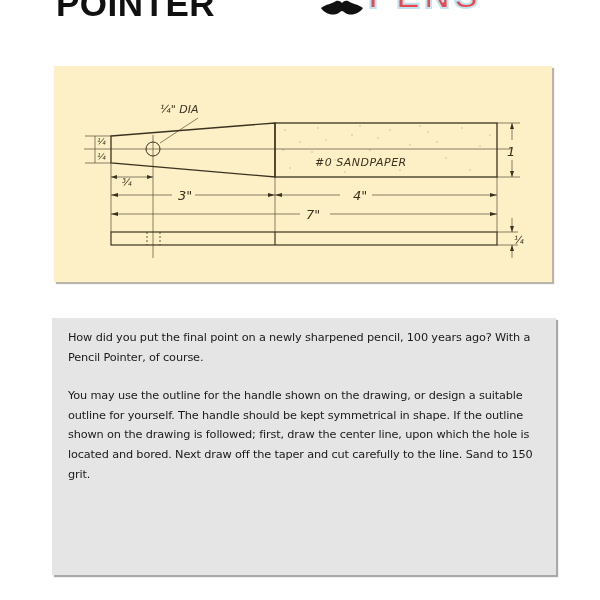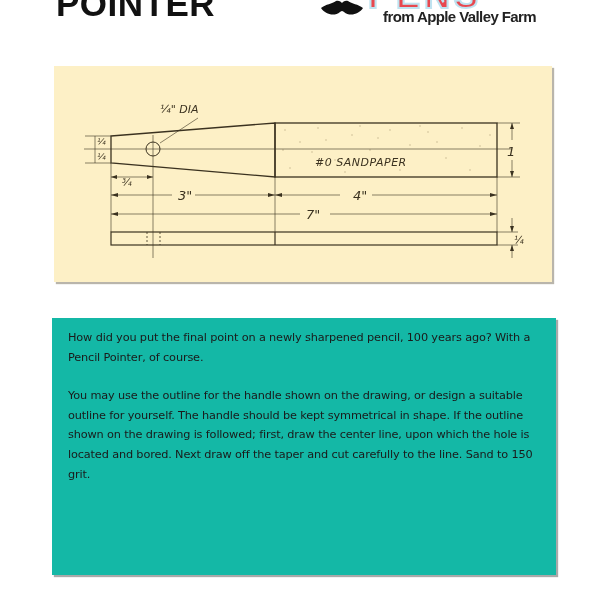--- a/index.html
+++ b/index.html
@@ -28,21 +28,21 @@
     font-size: 15px; letter-spacing: -0.6px; color: #222; white-space: nowrap;
   }
   .diagram-panel {
     position: absolute; left: 54px; top: 66px; width: 498px; height: 216px;
     background: #fdf0c6;
     box-shadow: 2px 2px 1px #b9b5ab;
   }
   .diagram-panel svg { position: absolute; left: 0; top: 0; }
   .text-box {
     position: absolute; left: 52px; top: 318px; width: 504px; height: 257px;
-    background: #14b8a6;
+    background: #e5e5e5;
     box-shadow: 2px 2px 1px #a9a9a9;
     box-sizing: border-box; padding: 10px 16px 0 16px;
   }
   .text-box p {
     margin: 0 0 19px 0;
     font-family: "DejaVu Sans", sans-serif;
     font-size: 11.3px; line-height: 19.6px; color: #1a1a1a;
     letter-spacing: -0.15px;
   }
   .ink { stroke: #3b3220; fill: none; }
@@ -51,21 +51,20 @@
 </head>
 <body>
 
 <h1 class="title">POINTER</h1>
 
 <div class="logo">
   <svg class="logo-mustache" viewBox="0 0 44 18" width="44" height="18">
     <path d="M1 8 C6 4,12 4,16 1 C19 0,21 2,22 3 C23 2,25 0,28 1 C32 4,38 4,43 8 C39 14,30 17,24 12 C23 11,22 11,22 11 C22 11,21 11,20 12 C14 17,5 14,1 8 Z" fill="#111"></path>
   </svg>
   <span class="logo-brand">PENS</span>
-  <span class="logo-sub">from Apple Valley Farm</span>
 </div>
 
 <div class="diagram-panel">
   <svg width="498" height="216" viewBox="54 66 498 216">
 
     <g fill="#8a7d5a" opacity="0.55">
       <circle cx="285" cy="130" r="0.7"></circle>
         <circle cx="300" cy="142" r="0.7"></circle>
         <circle cx="318" cy="128" r="0.7"></circle>
       <circle cx="335" cy="160" r="0.7"></circle>

